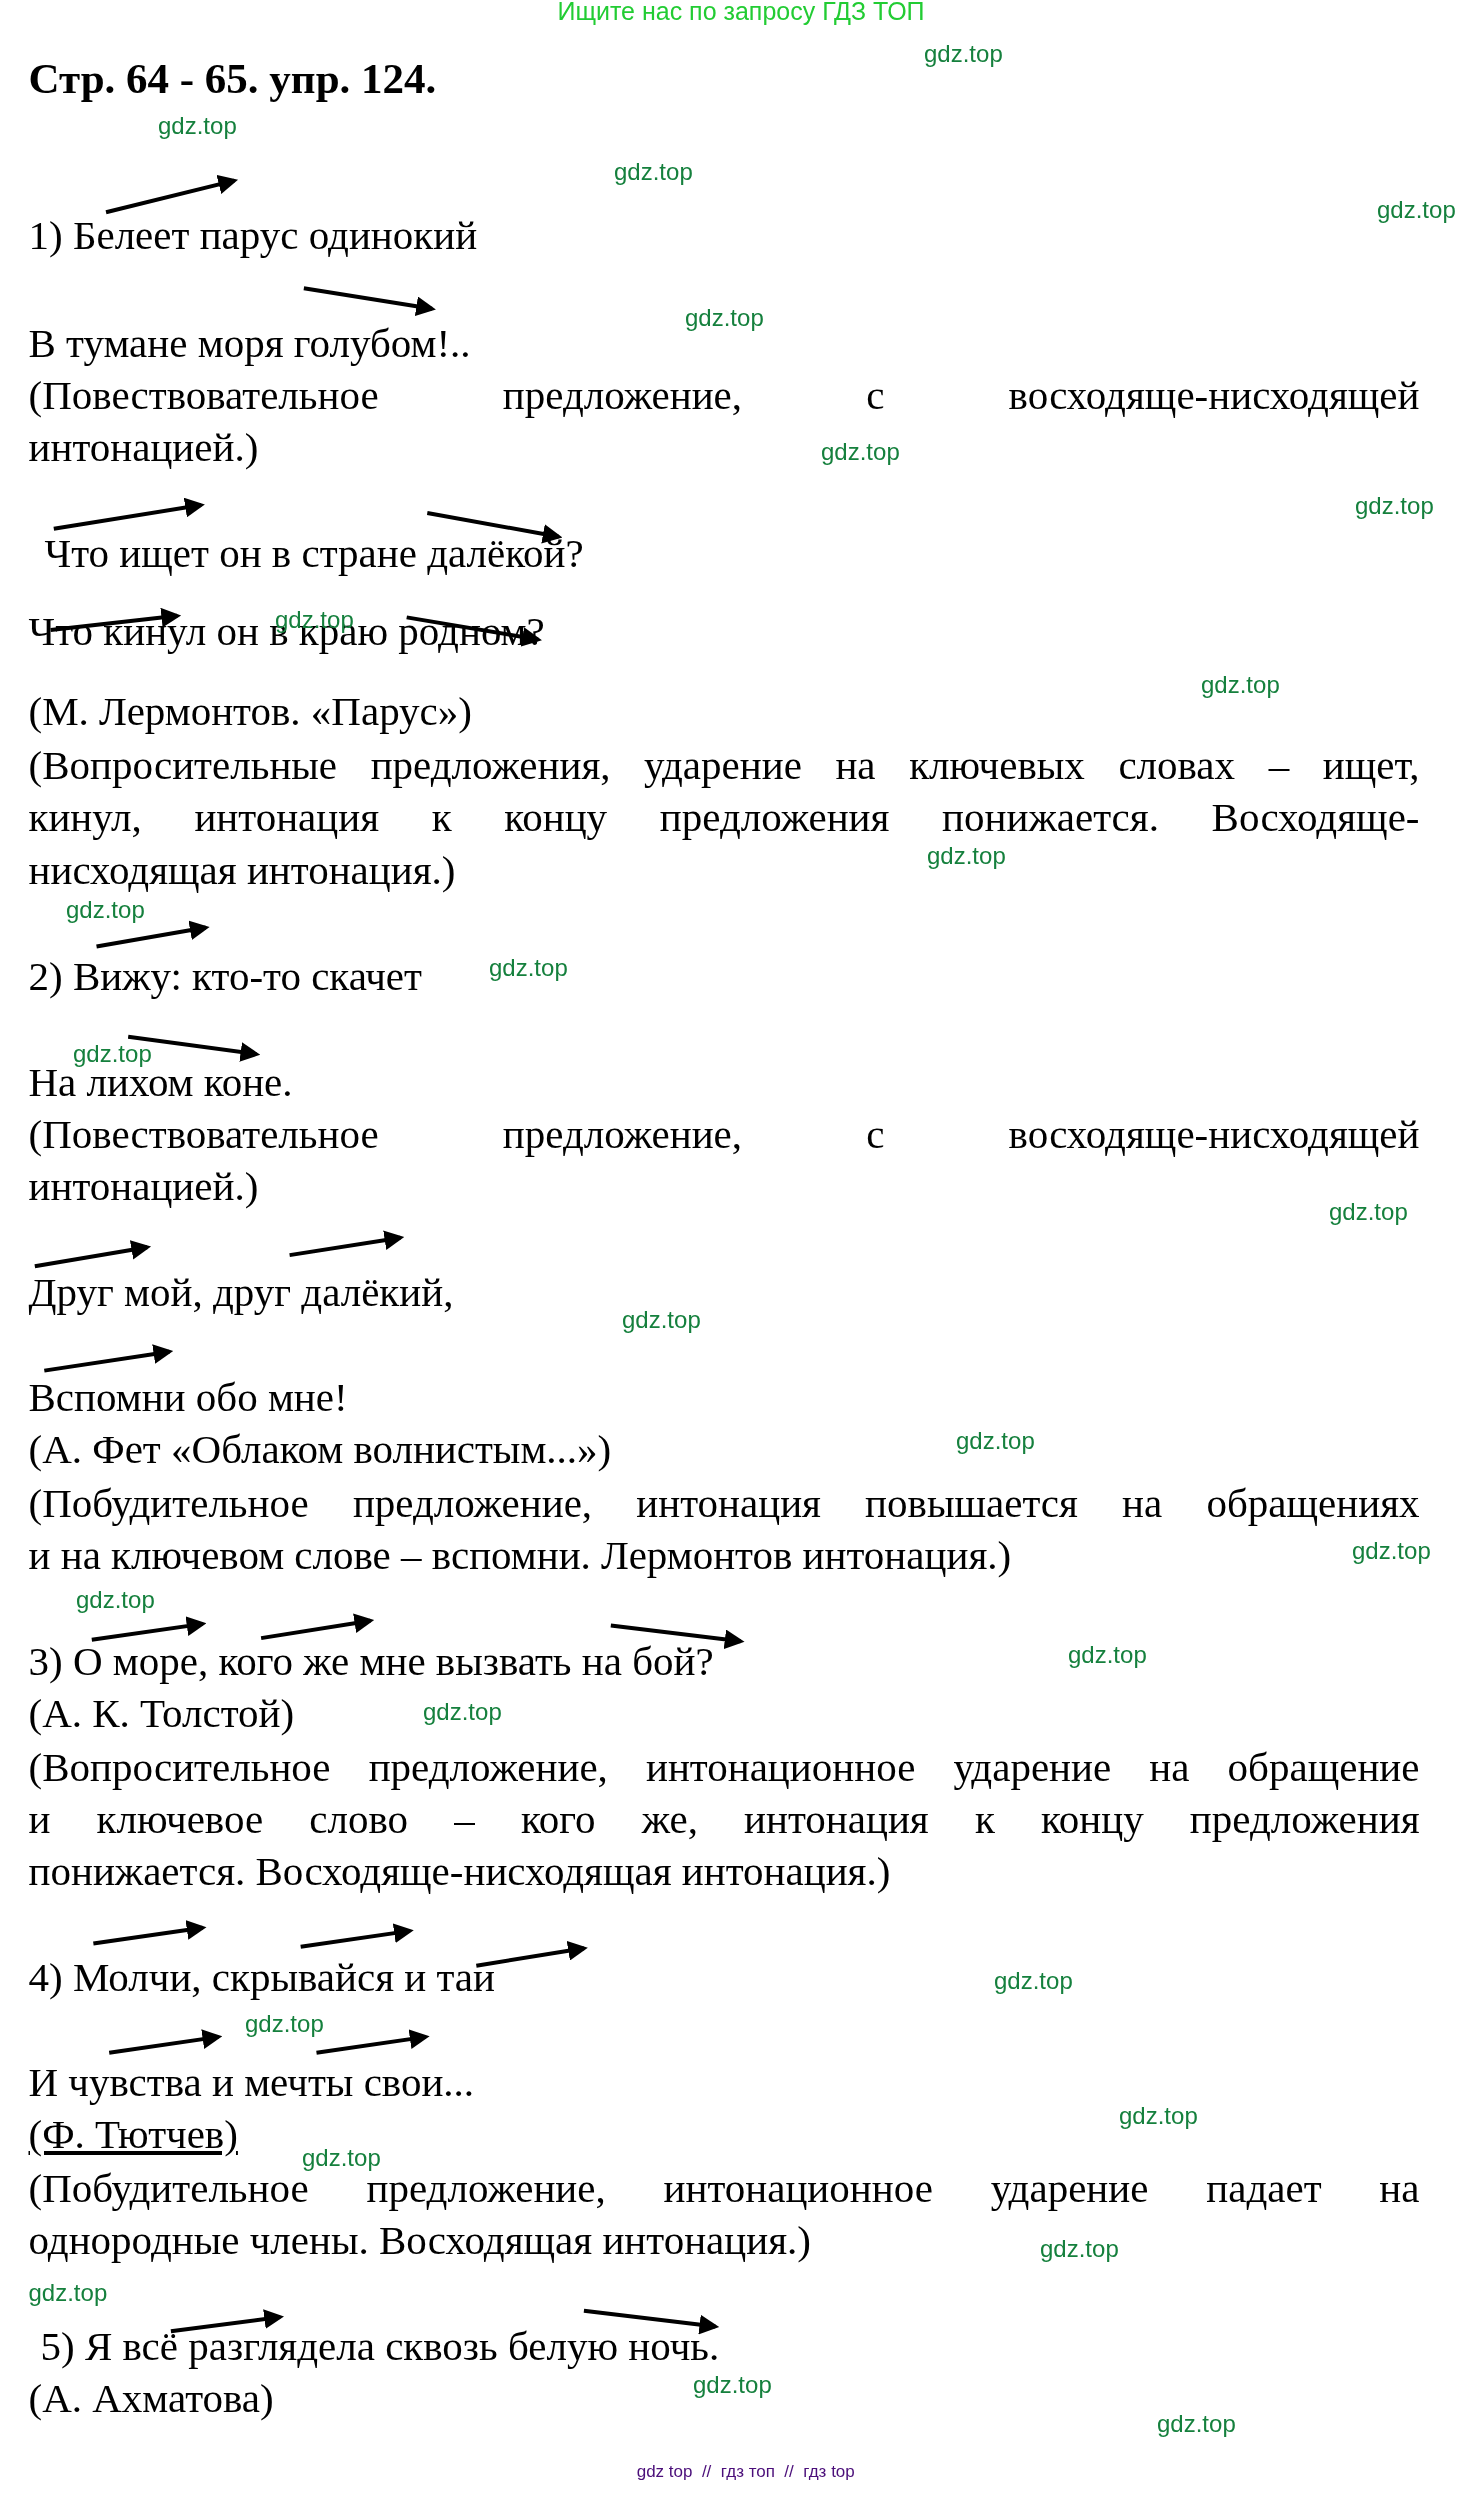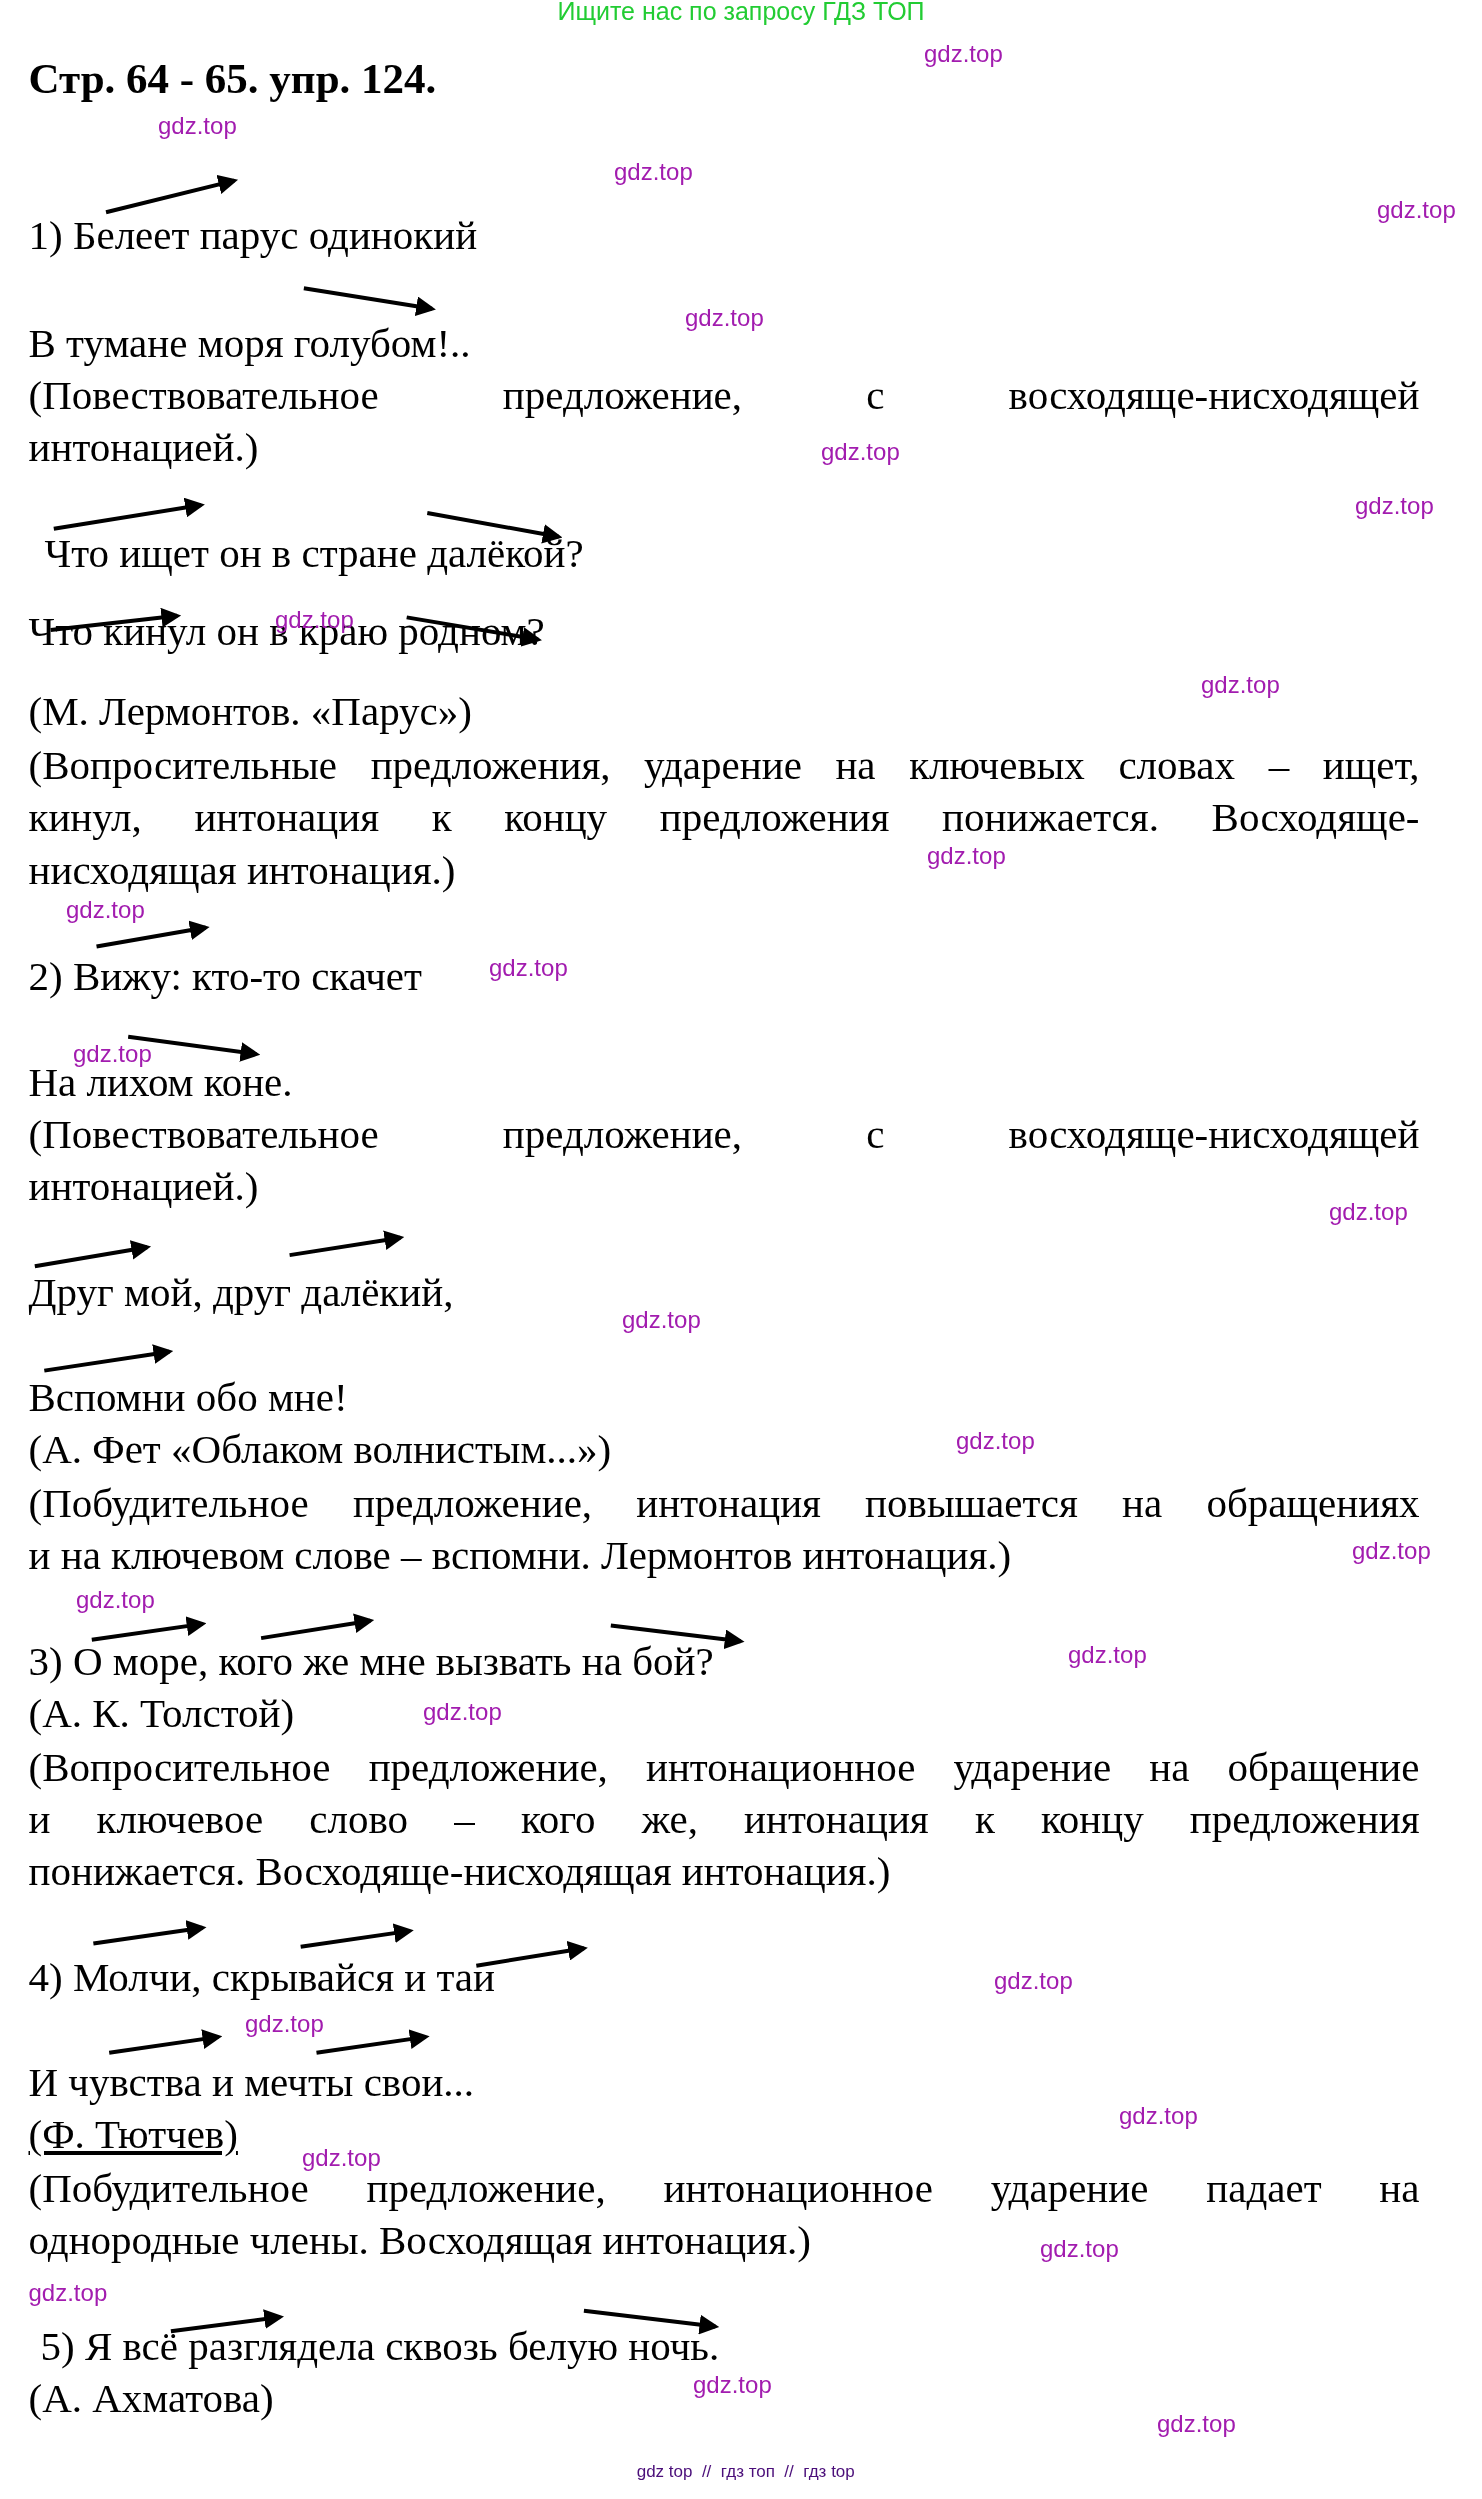--- a/index.html
+++ b/index.html
@@ -4,21 +4,21 @@
 <style>
   html, body { margin:0; padding:0; background:#ffffff; }
   body { width:1482px; height:2500px; position:relative; overflow:hidden; }
   .hdr { position:absolute; top:-3.2px; left:0; width:1482px; text-align:center;
          font-family:"Liberation Sans", sans-serif; font-size:25px; color:#22cc33; }
   .title { position:absolute; left:28.5px; top:54px; font-family:"Liberation Serif", serif;
            font-weight:bold; font-size:43px; color:#000; white-space:nowrap;text-align:center; }
   .ln { position:absolute; left:28.5px; font-family:"Liberation Serif", serif; font-size:41px;
         color:#000; white-space:nowrap; line-height:47px; }
   .just { width:1391px; text-align:justify; text-align-last:justify; }
-  .wm { position:absolute; font-family:"Liberation Sans", sans-serif; font-size:24px; color:#a21caf; white-space:nowrap; }
+  .wm { position:absolute; font-family:"Liberation Sans", sans-serif; font-size:24px; color:#15803d; white-space:nowrap; }
   .ftr { position:absolute; top:2442px; left:0; width:1482px; text-align:center;
          font-family:"Liberation Sans", sans-serif; font-size:17px; color:#4b0f7a; white-space:pre; }
   svg.arrows { position:absolute; left:0; top:0; width:1482px; height:2500px; pointer-events:none; }
 </style>
 </head>
 <body>
 
 <div class="hdr">Ищите нас по запросу ГДЗ ТОП</div>
 <div class="title">Стр. 64 - 65. упр. 124.</div>
 

